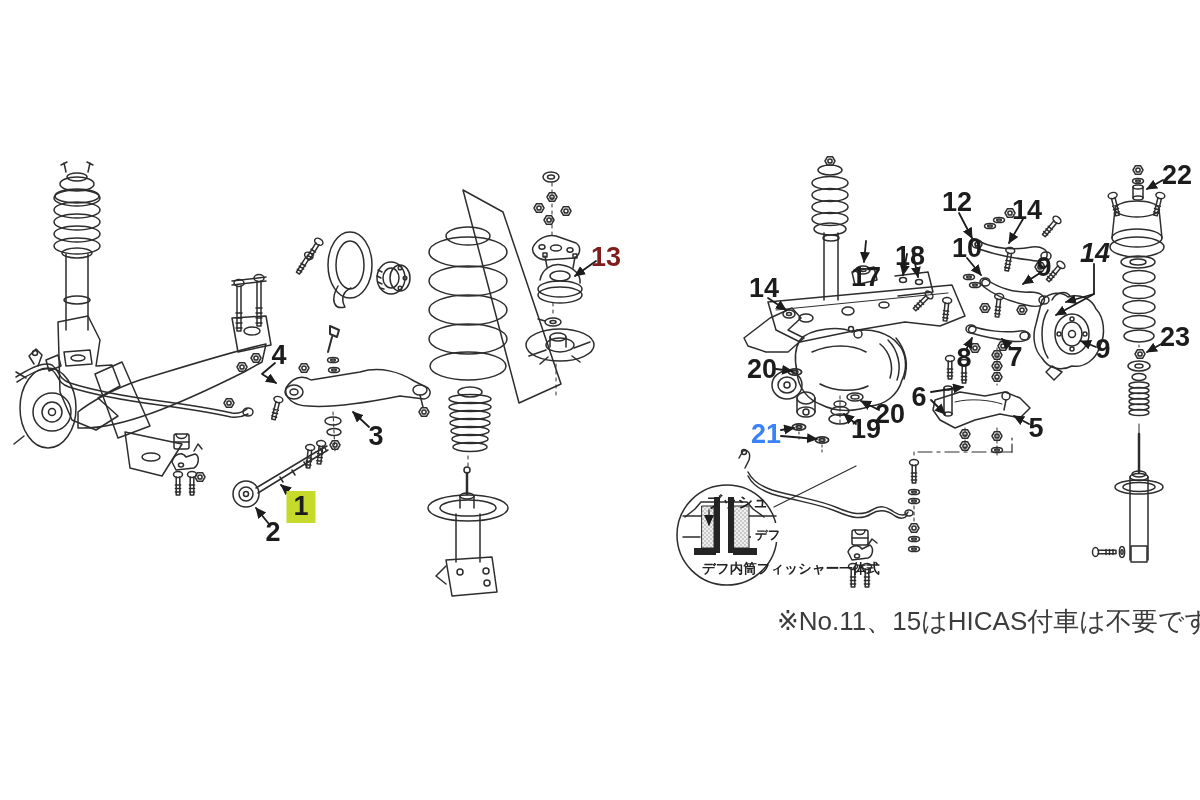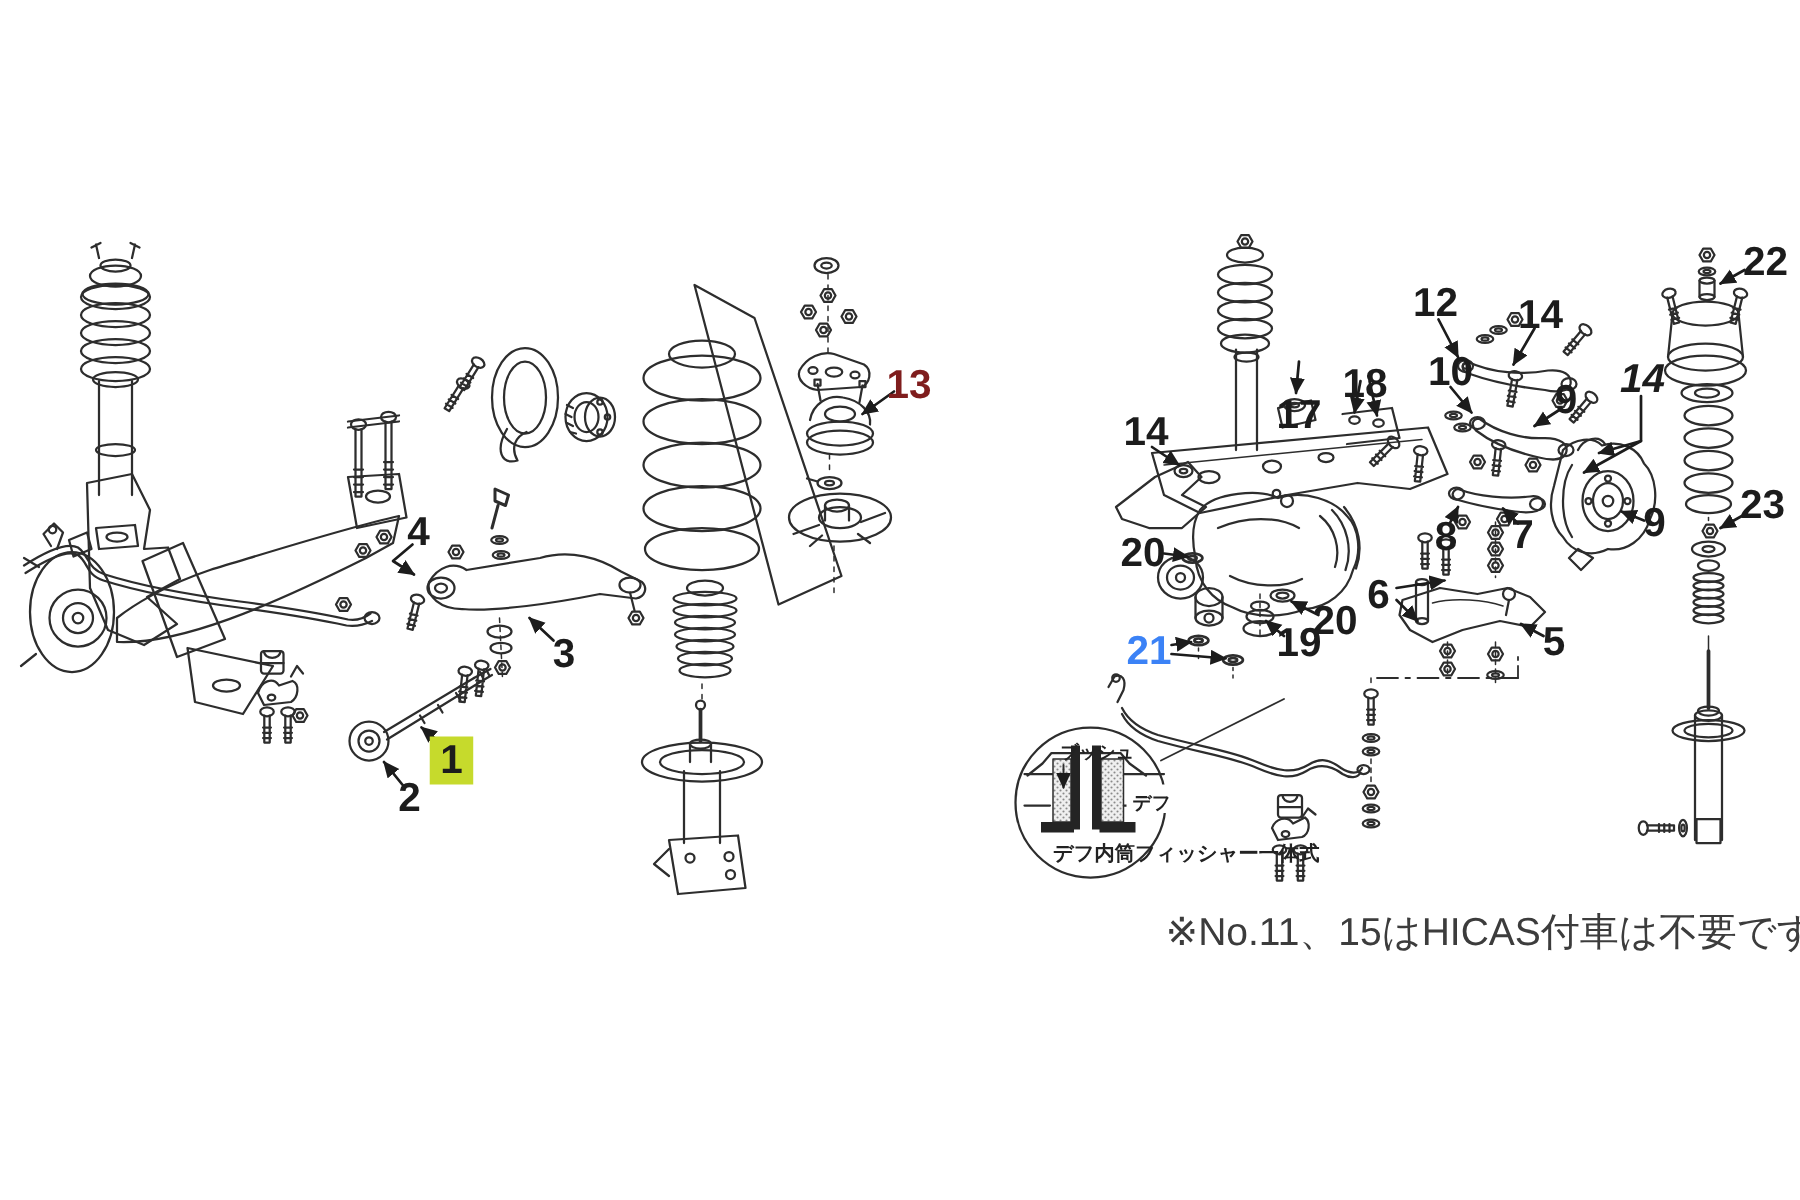--- a/index.html
+++ b/index.html
@@ -4,21 +4,21 @@
 <style>
   html,body{margin:0;padding:0;background:#fff;}
   #canvas{position:relative;width:1200px;height:800px;background:#fff;overflow:hidden;
           font-family:"Liberation Sans","DejaVu Sans",sans-serif;}
   #art{position:absolute;left:0;top:0;}
   #label-layer{position:absolute;left:0;top:0;width:100%;height:100%;pointer-events:none;}
   .part-label{position:absolute;transform:translate(-50%,-50%);font-size:27px;font-weight:700;
               color:#1c1c1c;letter-spacing:0;line-height:1;white-space:nowrap;}
   .part-label.hl{background:var(--highlight,#c6da2c);padding:2px 7px 3px 7px;}
   .inset-text{position:absolute;font-weight:700;color:#222;white-space:nowrap;}
-  #inset-bush{left:707px;top:493px;font-size:12px;font-family:Liberation Serif, serif;}
+  #inset-bush{left:707px;top:493px;font-size:15px;font-family:Liberation Serif, serif;}
   #inset-diff{left:755px;top:527px;font-size:12.5px;}
   #inset-caption{left:702px;top:560px;font-size:13.5px;}
   #footnote{position:absolute;left:777px;top:604px;font-size:26px;color:#3c3c3c;
             font-weight:400;white-space:nowrap;}
   svg *{vector-effect:none;}
 </style>
 </head>
 <body>
 
 <div id="canvas">

